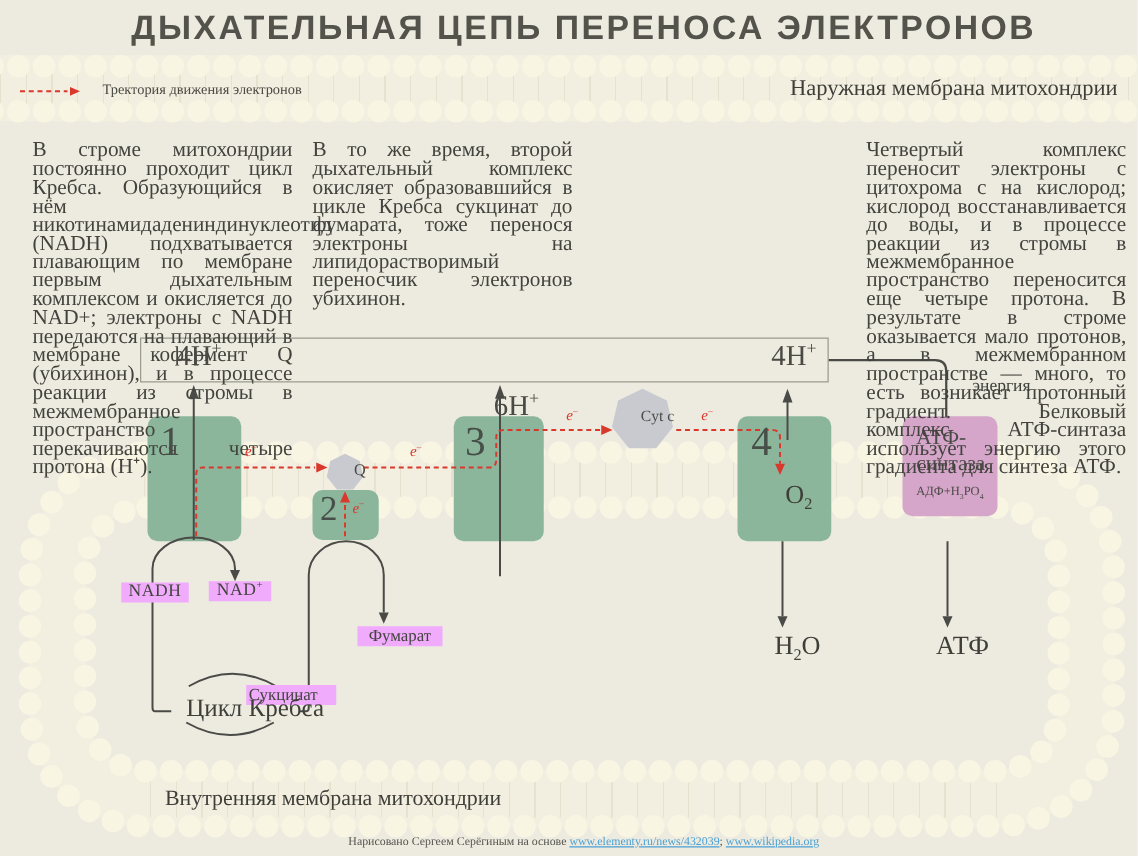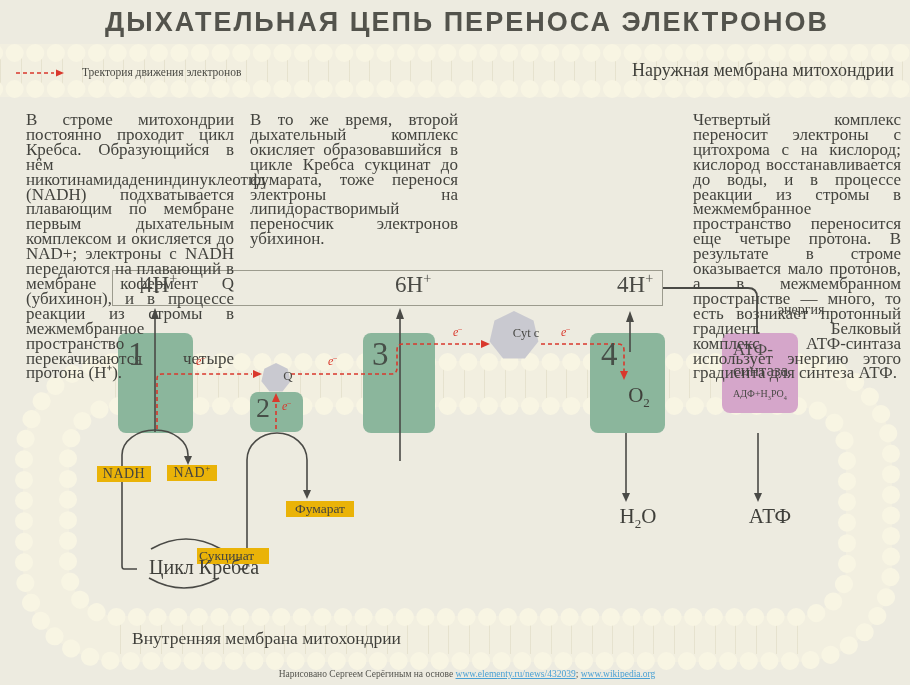--- a/index.html
+++ b/index.html
@@ -10,21 +10,21 @@
   .title{left:0;top:7px;width:910px;text-align:center;
          font-family:"Liberation Sans",sans-serif;font-size:27px;letter-spacing:2px;
          color:#53534c;font-weight:bold;}
   .tails{position:absolute;background:repeating-linear-gradient(90deg,rgba(150,140,90,.13) 0 1px,transparent 1px 20.5px);}
   .legend-label{left:70px;top:66px;font-size:11.5px;color:#4a4a44;}
   .outer-mem-label{right:16px;top:60px;font-size:18px;color:#3f3f3a;}
   .para{top:113px;width:208px;font-size:17px;line-height:14.9px;text-align:justify;color:#43433e;}
   .p1{left:14px;} .p2{left:238px;} .p3{left:459px;} .p4{left:681px;}
   .proton-bar{left:112px;top:270px;width:551px;height:36px;border:1px solid #9c9b8e;box-sizing:border-box;}
   .hplus{top:272px;font-size:23px;color:#4a4a45;}
-  .hp1{left:129px;} .hp2{left:383px;} .hp3{left:605px;}
+  .hp1{left:129px;} .hp2{left:383px;margin-top:40px;} .hp3{left:605px;}
   sup{font-size:62%;vertical-align:super;line-height:0;}
   sub{font-size:62%;vertical-align:sub;line-height:0;}
   .complex{position:absolute;background:#8bb69c;border-radius:8px;}
   .c1{left:118px;top:333px;width:75px;height:100px;}
   .c2{left:250px;top:392px;width:53px;height:40px;}
   .c3{left:363px;top:333px;width:72px;height:100px;}
   .c4{left:590px;top:333px;width:75px;height:100px;}
   .atp-box{position:absolute;left:722px;top:333px;width:76px;height:80px;background:#d5a6ca;border-radius:8px;
            padding:6px 0 0 11px;box-sizing:border-box;color:#4a4a46;}
   .atp-box .nm{font-size:17px;line-height:21px;}
@@ -32,21 +32,21 @@
   .cnum{position:absolute;font-size:33px;color:#474f48;}
   .n1{left:128px;top:336px;} .n2{left:256px;top:392px;font-size:28px;}
   .n3{left:372px;top:336px;} .n4{left:601px;top:336px;}
   .o2{left:600px;top:383px;width:54px;text-align:center;font-size:21px;color:#3f3f3a;}
   .qlbl{left:262px;top:368px;width:28px;text-align:center;font-size:13px;color:#4a4a46;}
   .cytlbl{left:490px;top:326px;width:48px;text-align:center;font-size:12.5px;color:#4a4a46;}
   .elab{position:absolute;font-size:12px;font-style:italic;color:#d9382c;}
   .e1{left:196px;top:354px;} .e2{left:328px;top:354px;} .e3{left:453px;top:325px;}
   .e4{left:561px;top:325px;} .e5{left:282px;top:399px;}
   .energy{left:766px;top:302px;font-size:14px;color:#3f3f3a;}
-  .knock{background:#eab308;padding:0 2px;}
+  .knock{background:#f0abfc;padding:0 2px;}
   .nadh{left:97px;top:466px;width:50px;text-align:center;font-size:14px;letter-spacing:.5px;}
   .nad{left:167px;top:465px;width:46px;text-align:center;font-size:14px;letter-spacing:.5px;}
   .succ{left:197px;top:501px;width:68px;text-align:left;font-size:13.5px;margin-top:47px;}
   .fum{left:286px;top:501px;width:64px;text-align:center;font-size:13.5px;}
   .krebs{left:137px;top:556px;font-size:20px;color:#3f3f3a;}
   .h2o{left:598px;top:504px;width:56px;text-align:center;font-size:21px;color:#3f3f3a;}
   .atpl{left:728px;top:504px;width:60px;text-align:center;font-size:21px;color:#3f3f3a;}
   .inner-mem-label{left:88px;top:628px;font-size:17.5px;color:#3f3f3a;margin-left:32px;}
   .credit{left:0;top:669px;width:910px;text-align:center;font-size:9.5px;color:#55554f;}
   .credit a{color:#4aa0d4;text-decoration:underline;}

